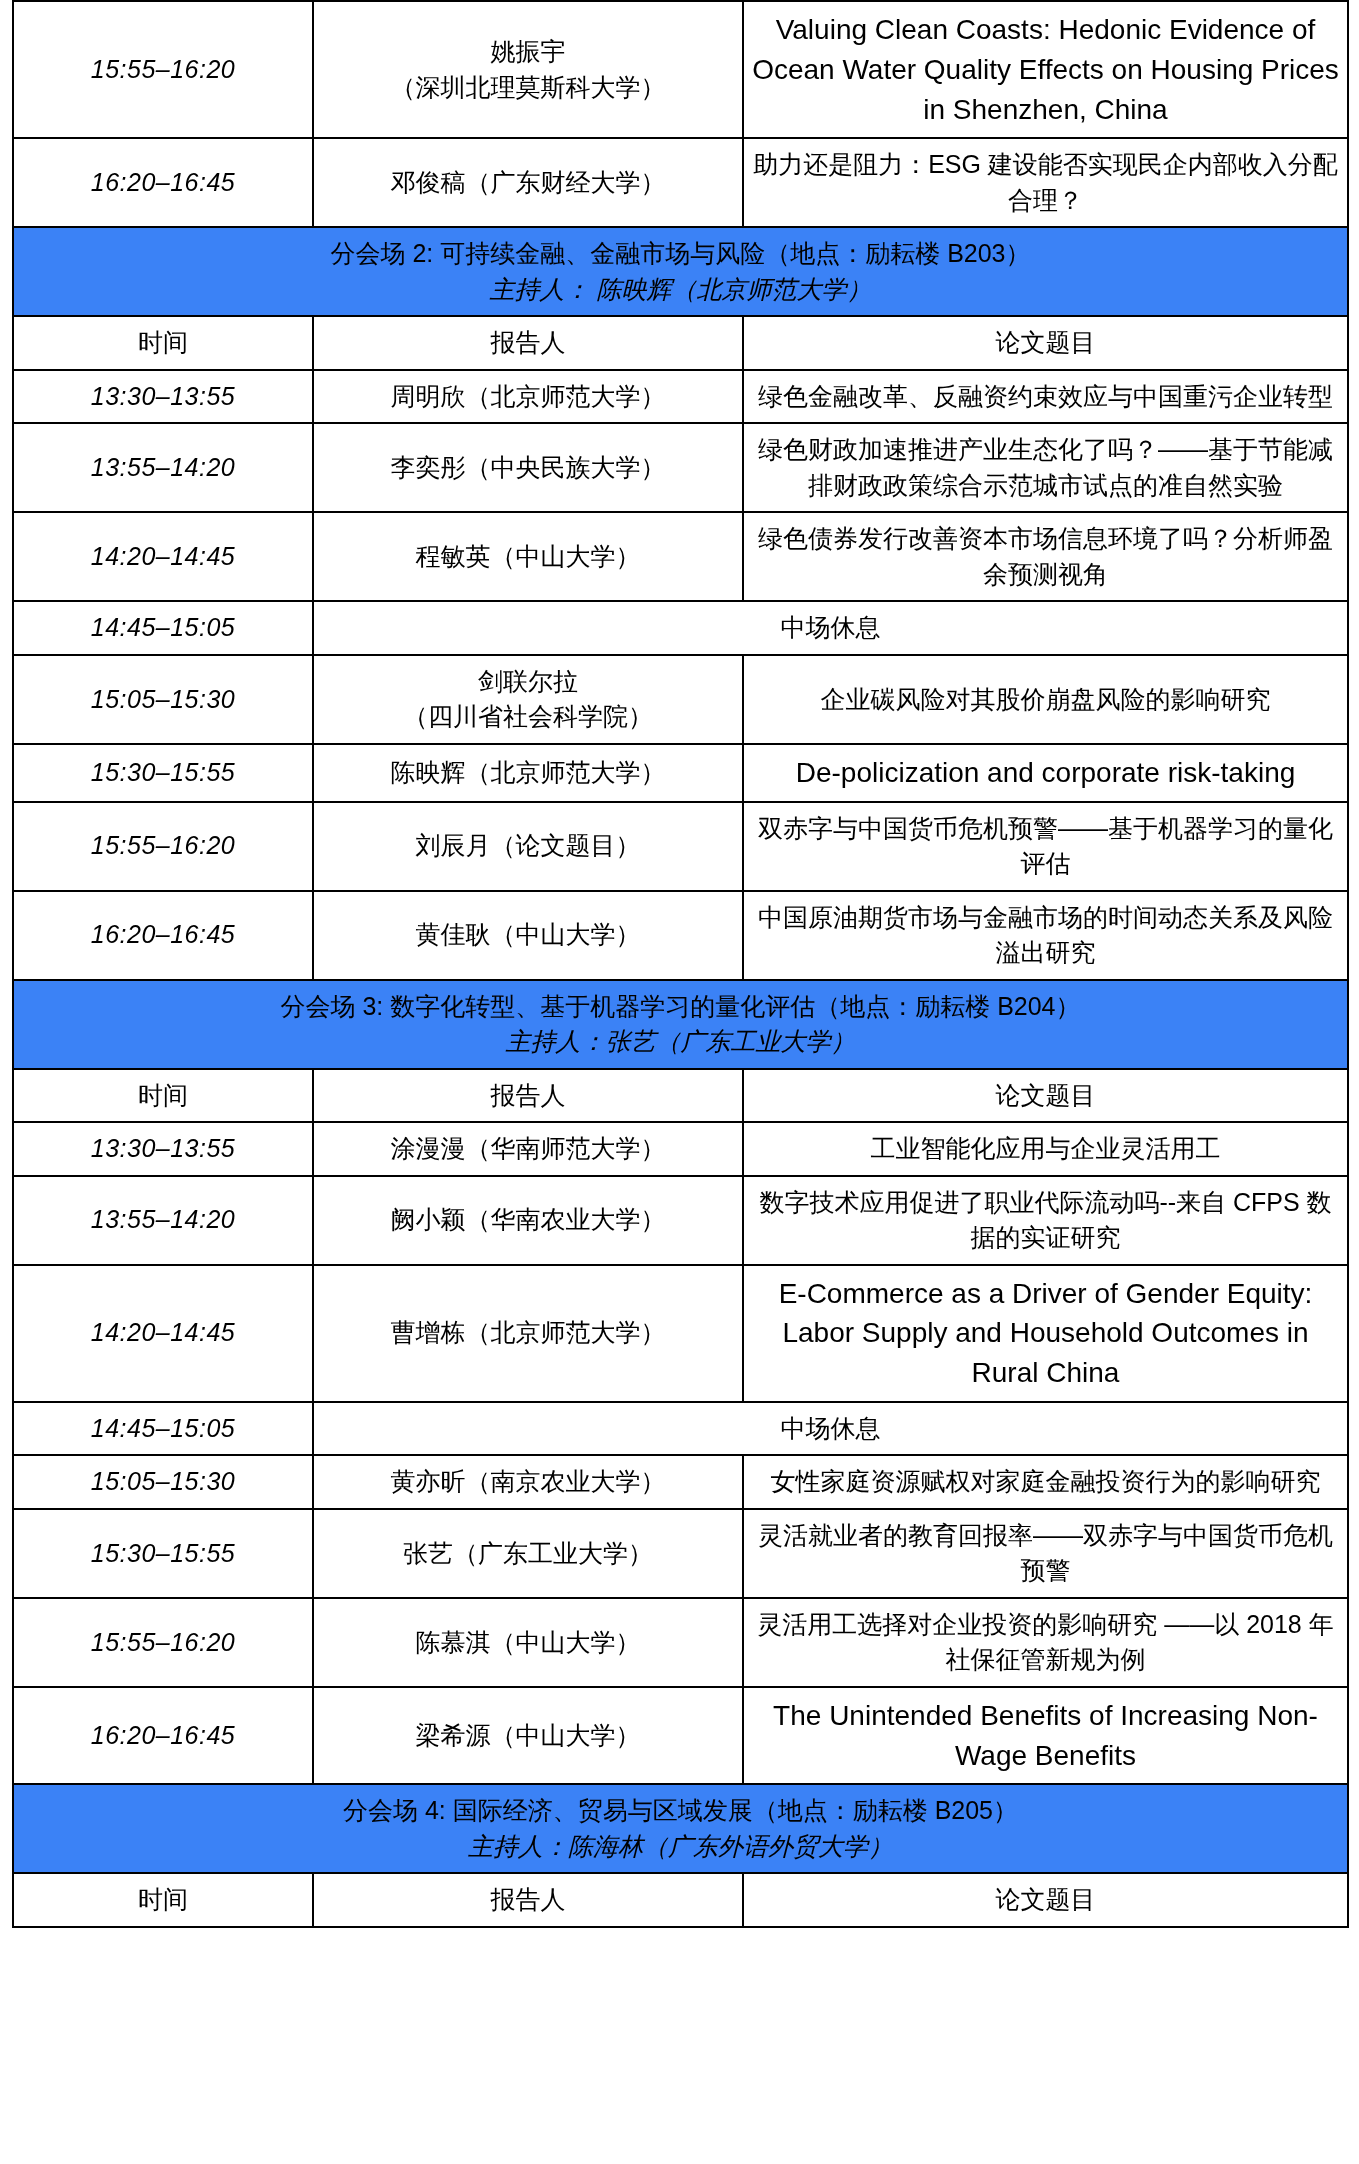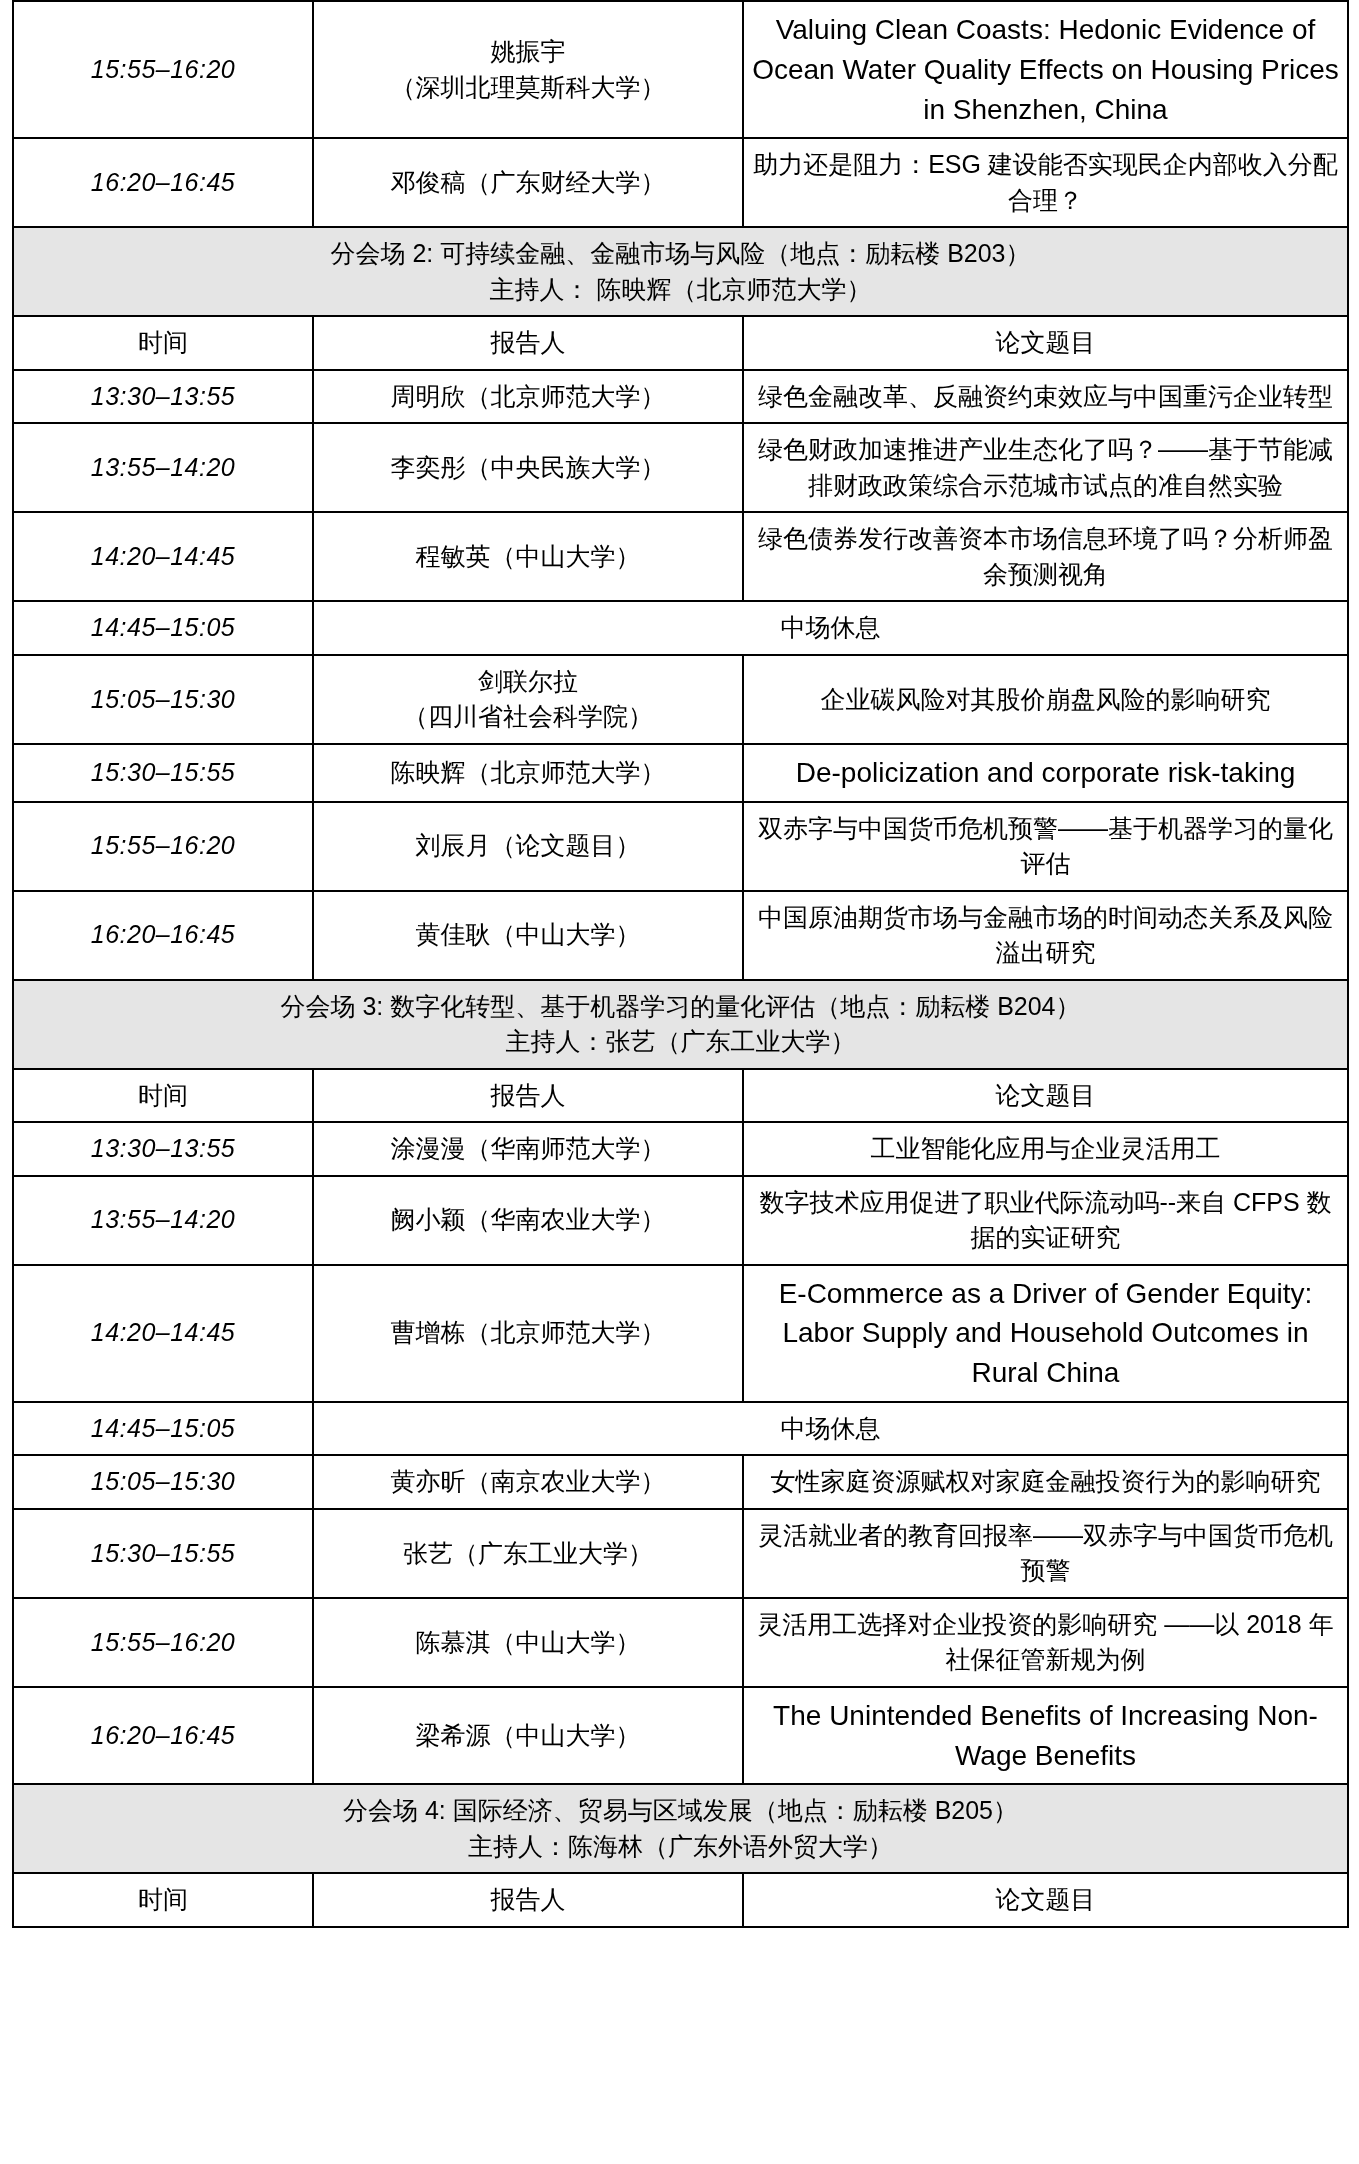--- a/index.html
+++ b/index.html
@@ -48,27 +48,27 @@
   }
   .title-cell {
     font-size: 25px;
     padding-left: 14px;
     padding-right: 14px;
   }
   .title-cell.latin {
     font-size: 28px;
   }
   .session-header td {
-    background: #e5e5e5;
+    background: #3b82f6;
     font-size: 25.5px;
     padding: 10px 6px 12px 6px;
     line-height: 1.55;
   }
   .session-header .line1 { display: block; }
-  .session-header .line2 { display: block; }
+  .session-header .line2 { display: block; font-style: italic; }
   .col-head td {
     font-weight: bold;
     font-size: 25.5px;
     padding: 9px 6px;
   }
   .break-cell {
     font-size: 25px;
     border-radius: 10px;
   }
   .nowrap-row td { padding-top: 10px; padding-bottom: 10px; }

